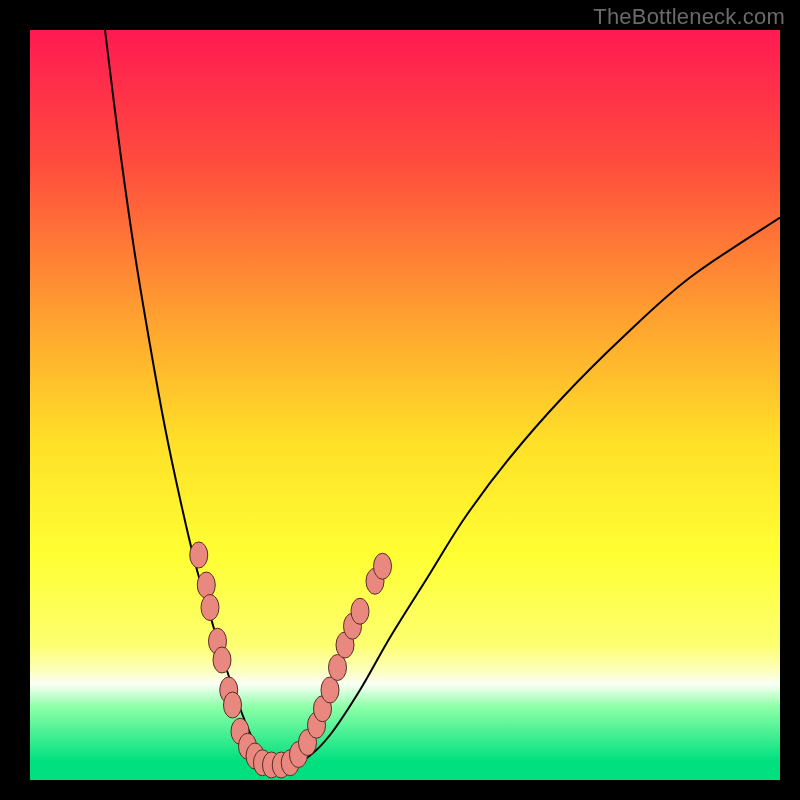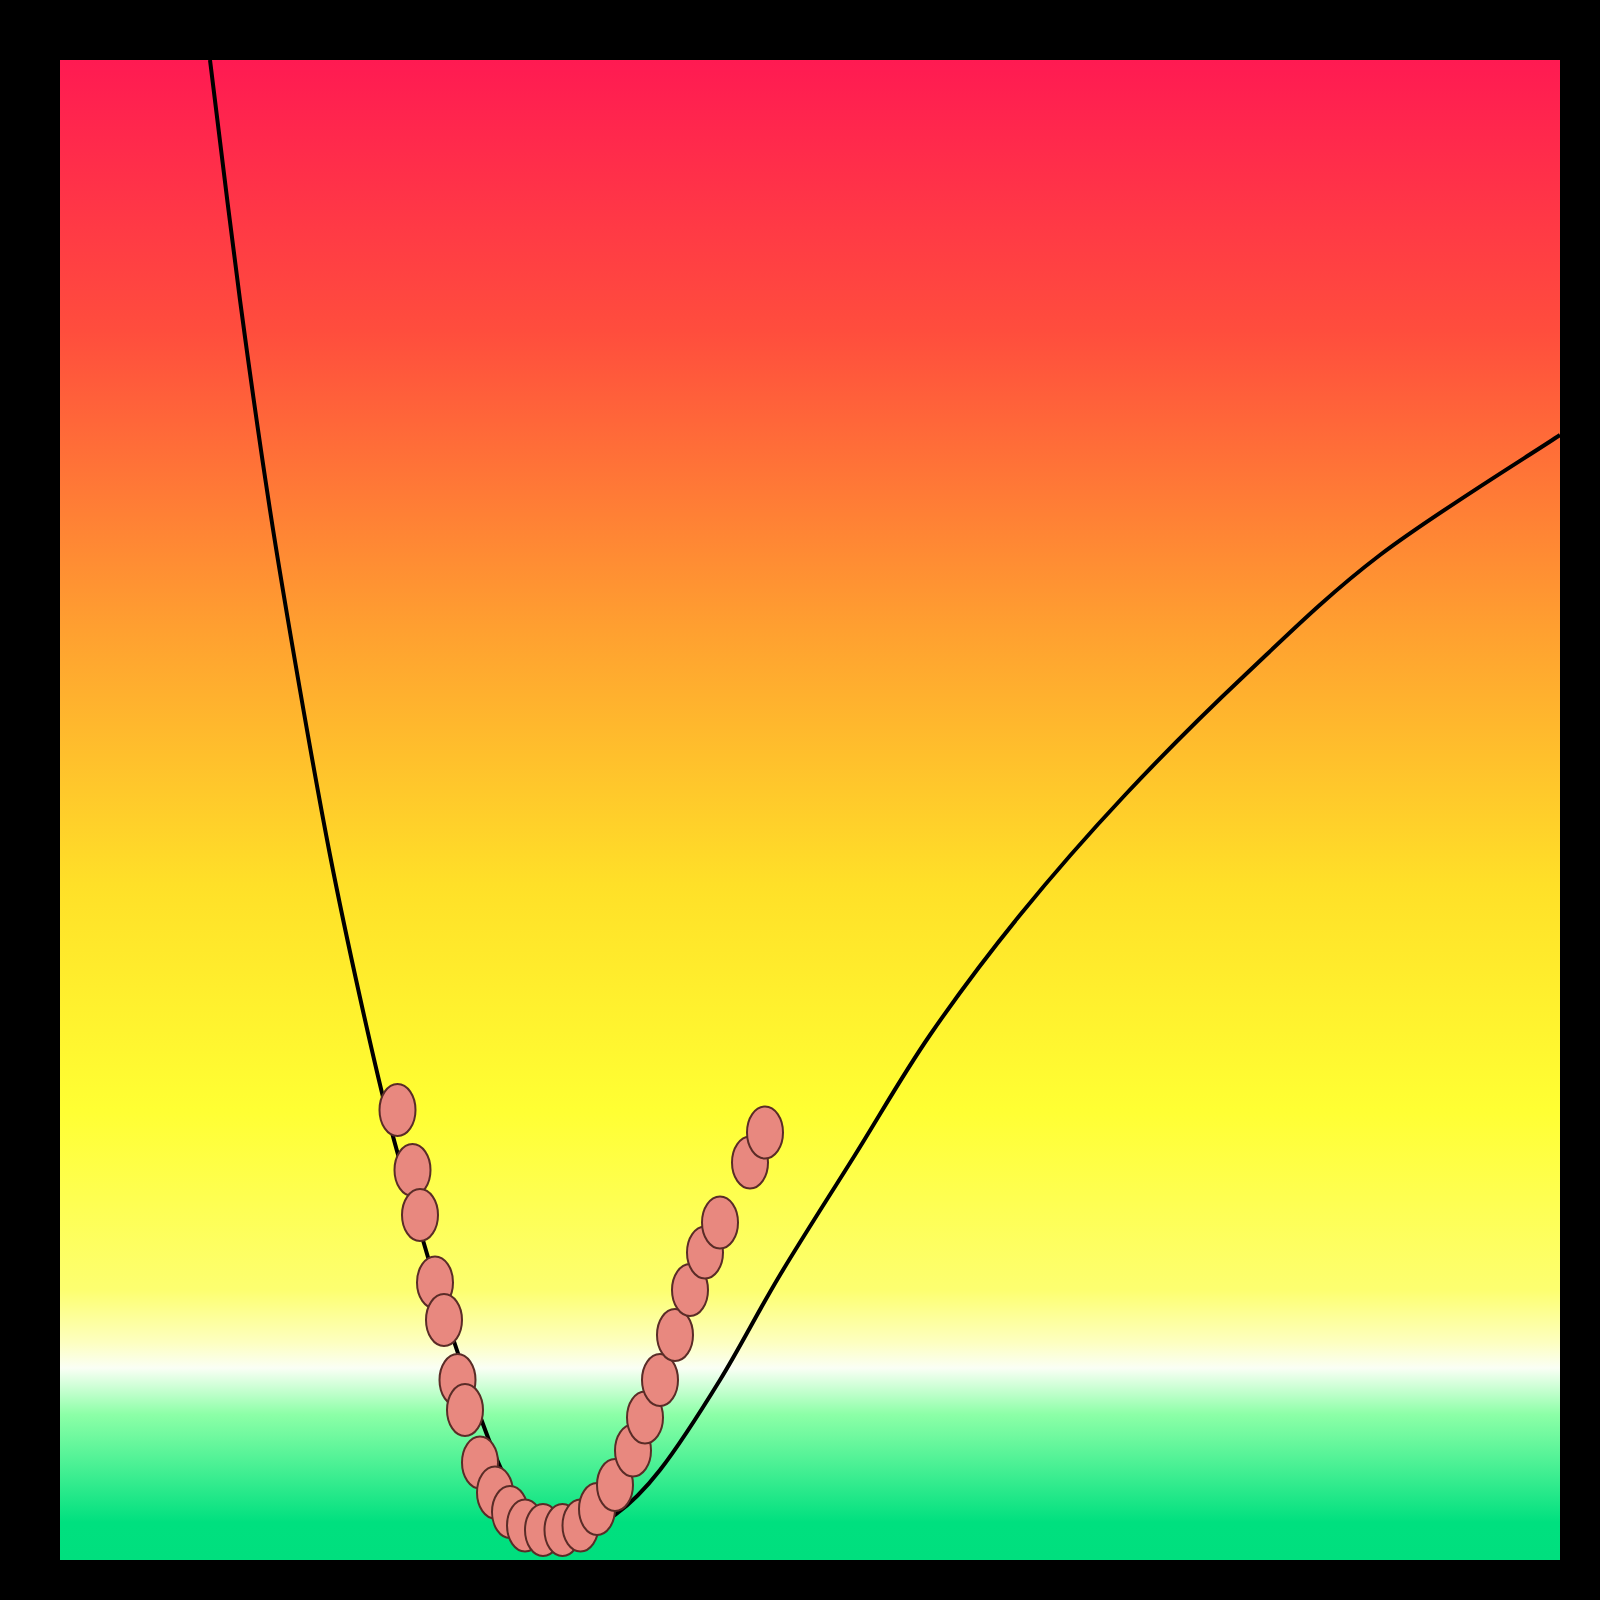--- a/index.html
+++ b/index.html
@@ -90,13 +90,14 @@
           <ellipse cx="300" cy="660" rx="9" ry="13" fill="#e8887f" stroke="#5a2c27" stroke-width="1"></ellipse>
           <ellipse cx="307.5" cy="637.5" rx="9" ry="13" fill="#e8887f" stroke="#5a2c27" stroke-width="1"></ellipse>
           <ellipse cx="315" cy="615" rx="9" ry="13" fill="#e8887f" stroke="#5a2c27" stroke-width="1"></ellipse>
           <ellipse cx="322.5" cy="596.25" rx="9" ry="13" fill="#e8887f" stroke="#5a2c27" stroke-width="1"></ellipse>
           <ellipse cx="330" cy="581.25" rx="9" ry="13" fill="#e8887f" stroke="#5a2c27" stroke-width="1"></ellipse>
           <ellipse cx="345" cy="551.25" rx="9" ry="13" fill="#e8887f" stroke="#5a2c27" stroke-width="1"></ellipse>
           <ellipse cx="352.5" cy="536.25" rx="9" ry="13" fill="#e8887f" stroke="#5a2c27" stroke-width="1"></ellipse>
         </g>
     </svg>
   </div>
+  <div class="watermark">TheBottleneck.com</div>
 </div>
 
 </body></html>

